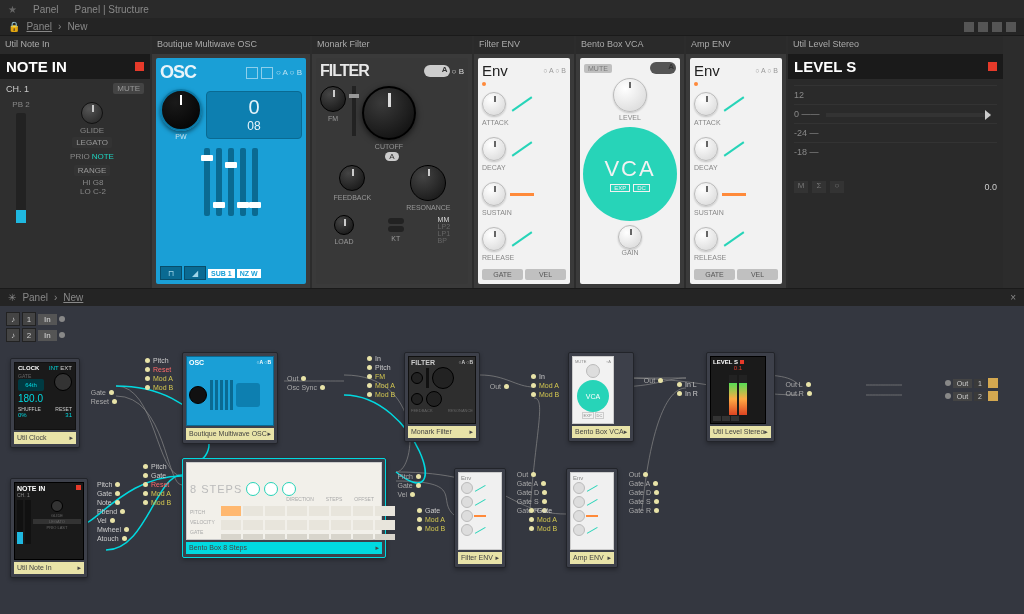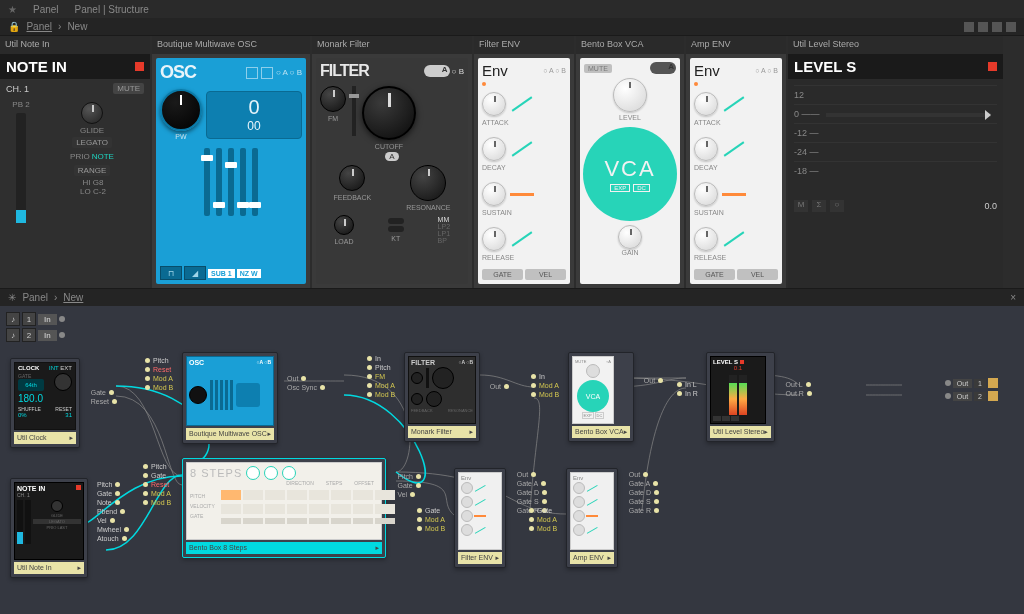--- a/index.html
+++ b/index.html
@@ -270,21 +270,21 @@
 .clock-body { display: flex; align-items: center; gap: 2px; padding: 0 3px; }
 .clock-64 { width: 26px; height: 12px; background: #003a42; color: #00d9e0; display: flex; align-items: center; justify-content: center; border-radius: 2px; font-size: 6px; }
 .clock-knob { width: 18px; height: 18px; border-radius: 50%; background: #333; border: 1px solid #000; }
 .clock-val { color: #00d9e0; font-size: 10px; padding: 2px 3px; }
 
 
 .steps-thumb {
   width: 196px; height: 78px; background: #f2f0ea; border: 1px solid #ccc;
   padding: 3px; display: flex; flex-direction: column; font-size: 6px; color: #888;
 }
-.steps-head { display: flex; align-items: center; gap: 4px; }
+.steps-head { display: flex; align-items: center; gap: 4px; margin-top: 16px; }
 .steps-title { font-size: 11px; letter-spacing: 1px; color: #bbb; font-weight: 300; }
 .step-knob { width: 14px; height: 14px; border-radius: 50%; background: #fff; border: 1px solid #27d4b8; }
 .steps-grid { display: flex; gap: 2px; margin-top: 2px; }
 .step-cell { width: 20px; height: 10px; background: #e8e5dc; }
 .step-cell.on { background: #ffb870; }
 .steps-btns { display: flex; gap: 2px; margin-top: 2px; }
 .steps-btns span { width: 20px; height: 6px; background: #d8d5cc; }
 
 
 .env-thumb { width: 44px; height: 78px; background: #f0f0f0; border: 1px solid #ccc; display: flex; flex-direction: column; padding: 2px; }
@@ -397,21 +397,21 @@
             <span class="ab-text">○ A ○ B</span>
           </div>
         </div>
         <div class="osc-main">
           <div style="display:flex;flex-direction:column;align-items:center">
             <div class="knob-med"></div>
             <span style="font-size:7px;color:#cfe8f2;margin-top:2px">PW</span>
           </div>
           <div class="osc-display">
             <span>0</span>
-            <span style="font-size:12px">00</span>
+            <span style="font-size:12px">08</span>
           </div>
         </div>
         <div class="osc-vsliders">
           <div class="osc-vslider">
               <div class="handle" style="top:10%"></div>
             </div>
           <div class="osc-vslider">
               <div class="handle" style="top:80%"></div>
             </div>
           <div class="osc-vslider">
@@ -606,23 +606,20 @@
     <div class="levels-body">
       <div class="levels-row">
           <span>12</span>
         </div>
       <div class="levels-row">
         <span>0 ——</span>
         <div class="levels-slider">
             <div class="levels-handle"></div>
           </div>
       </div>
-      <div class="levels-row">
-          <span>-12 —</span>
-        </div>
       <div class="levels-row">
           <span>-24 —</span>
         </div>
       <div class="levels-row">
           <span>-18 —</span>
         </div>
       <div class="levels-footer">
         <span class="box">M</span>
         <span class="box">Σ</span>
         <span class="box">○</span>

